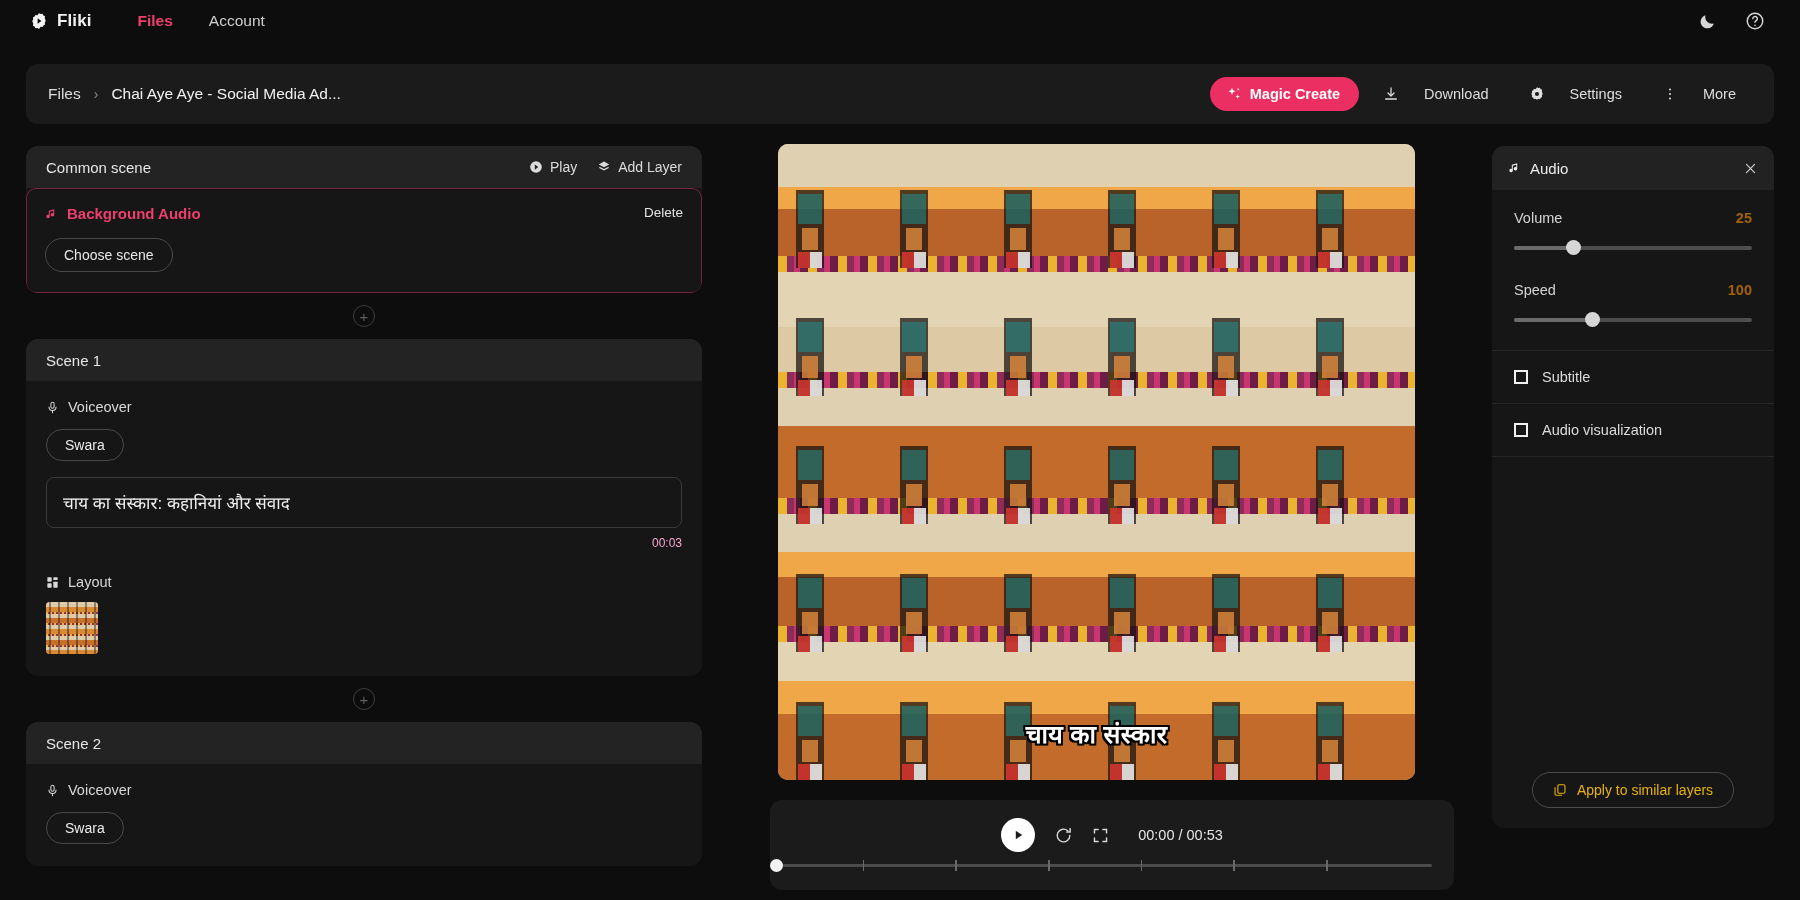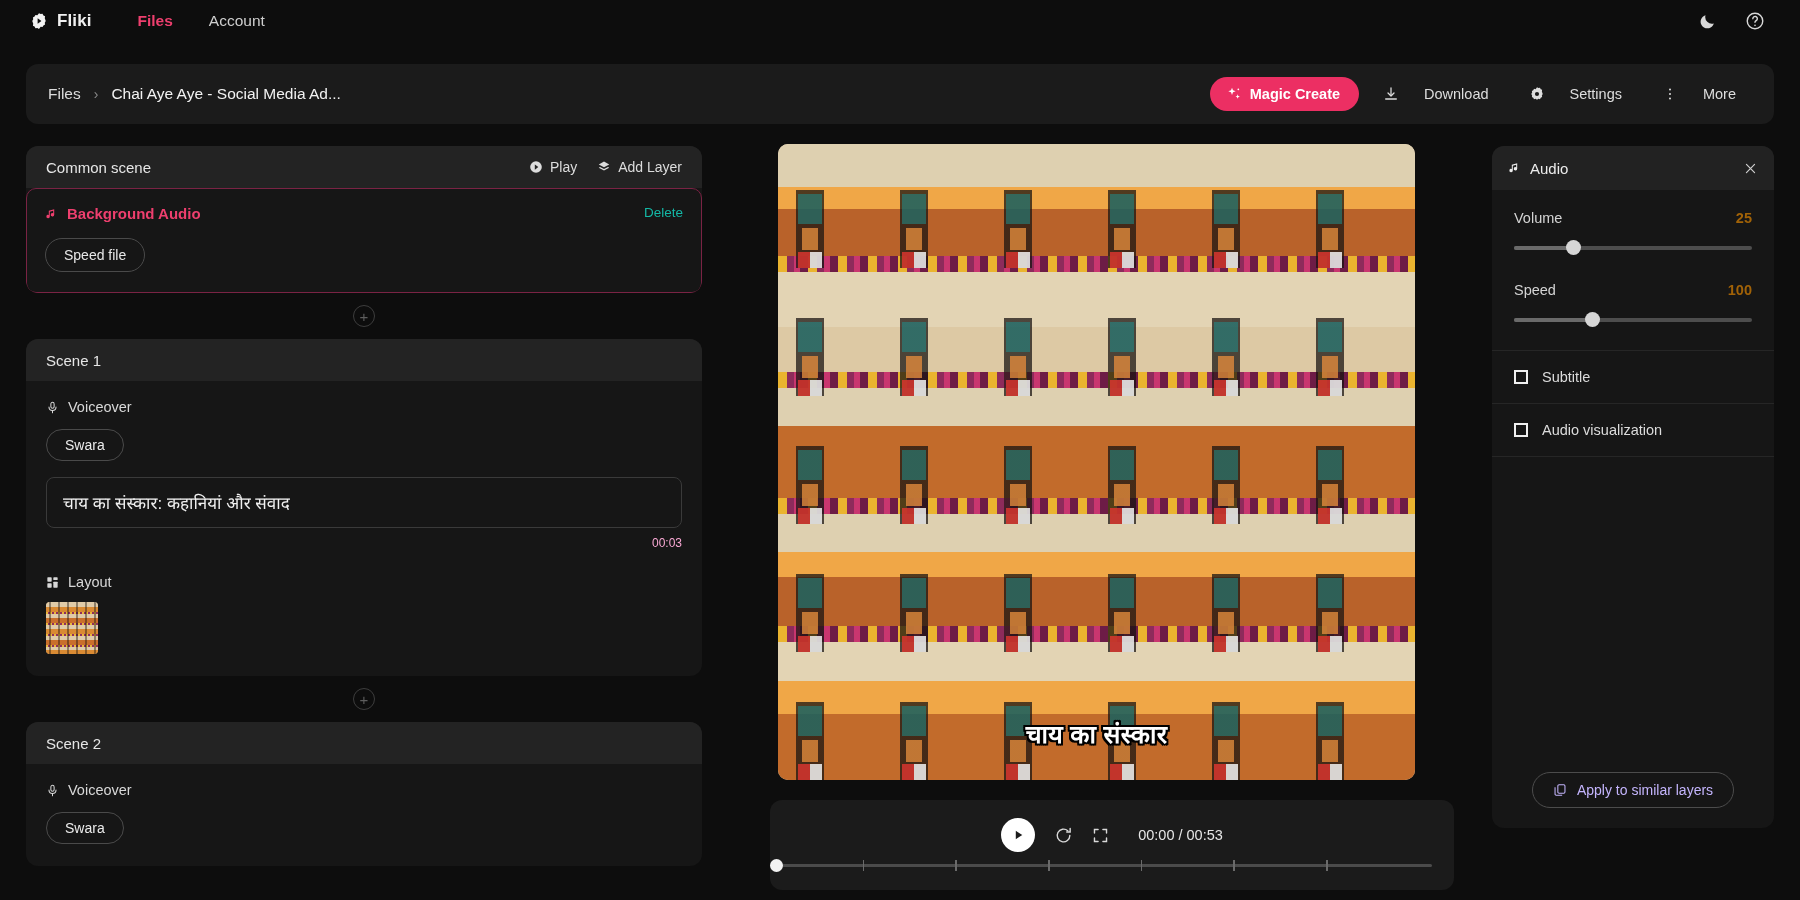--- a/index.html
+++ b/index.html
@@ -62,21 +62,21 @@
   }
   .card-head-actions { margin-left: auto; display: flex; align-items: center; gap: 20px; }
   .head-action { display: flex; align-items: center; gap: 7px; font-size: 14px; color: #dcdcdc; cursor: pointer; }
 
   .layer-box {
     border: 1px solid #7a2344; border-radius: 10px; margin: 0;
     background: #161616; padding: 16px 18px 20px;
   }
   .layer-top { display: flex; align-items: flex-start; }
   .layer-title { display: flex; align-items: center; gap: 9px; font-size: 15px; color: #ee3f6e; font-weight: 600; }
-  .layer-delete { margin-left: auto; font-size: 13.5px; color: #14b8a6; cursor: pointer; }
+  .layer-delete { margin-left: auto; font-size: 13.5px; color: #e5e5e5; cursor: pointer; }
   .pill-btn {
     margin-top: 16px; display: inline-flex; align-items: center;
     border: 1px solid #4a4a4a; border-radius: 999px;
     background: transparent; color: #e8e8e8; font-size: 14px;
     padding: 8px 18px; cursor: pointer; font-family: "Liberation Sans", sans-serif;
   }
 
   .add-row { height: 46px; display: flex; align-items: center; justify-content: center; }
   .add-circle {
     width: 22px; height: 22px; border-radius: 50%; border: 1.5px solid #3d3d3d;
@@ -158,21 +158,21 @@
   .slider-track { position: absolute; left: 0; right: 0; top: 6px; height: 4px; background: #4d4d4d; border-radius: 2px; }
   .slider-fill { position: absolute; left: 0; top: 6px; height: 4px; background: #6a6a6a; border-radius: 2px; }
   .slider-knob { position: absolute; top: 0; width: 15px; height: 15px; border-radius: 50%; background: #d6d6d6; cursor: pointer; }
   .check-row { padding: 18px 22px; border-bottom: 1px solid #262626; display: flex; align-items: center; gap: 14px; cursor: pointer; }
   .cbox { width: 14px; height: 14px; border: 2px solid #f0f0f0; background: transparent; }
   .check-label { font-size: 14.5px; color: #dcdcdc; }
   .rp-foot { margin-top: auto; padding: 18px 20px 20px; display: flex; justify-content: center; }
   .apply-btn {
     display: inline-flex; align-items: center; gap: 10px;
     border: 1px solid #4c4c4c; border-radius: 999px; background: transparent;
-    color: #c4b5fd; font-size: 14px; padding: 9px 20px; cursor: pointer;
+    color: #eab308; font-size: 14px; padding: 9px 20px; cursor: pointer;
     font-family: "Liberation Sans", sans-serif;
   }
   svg { display: block; }
 </style>
 </head>
 <body>
 
 <div class="app">
 
   <div class="topnav">
@@ -287,21 +287,21 @@
           <span class="layer-title">
             <span>
               <svg width="13" height="14" viewBox="0 0 24 24" fill="currentColor">
                 <path d="M17 3v10.3a3.2 3.2 0 11-1.9-2.9V6.2l-6.2 1.5v8.9a3.2 3.2 0 11-1.9-2.9V6.1z"></path>
               </svg>
             </span>
             <span>Background Audio</span>
           </span>
           <span class="layer-delete">Delete</span>
         </div>
-        <button class="pill-btn">Speed file</button>
+        <button class="pill-btn">Choose scene</button>
       </div>
     </div>
 
     <div class="add-row">
       <span class="add-circle">+</span>
     </div>
 
     <div class="card">
       <div class="card-head">
         <span>Scene 1</span>

